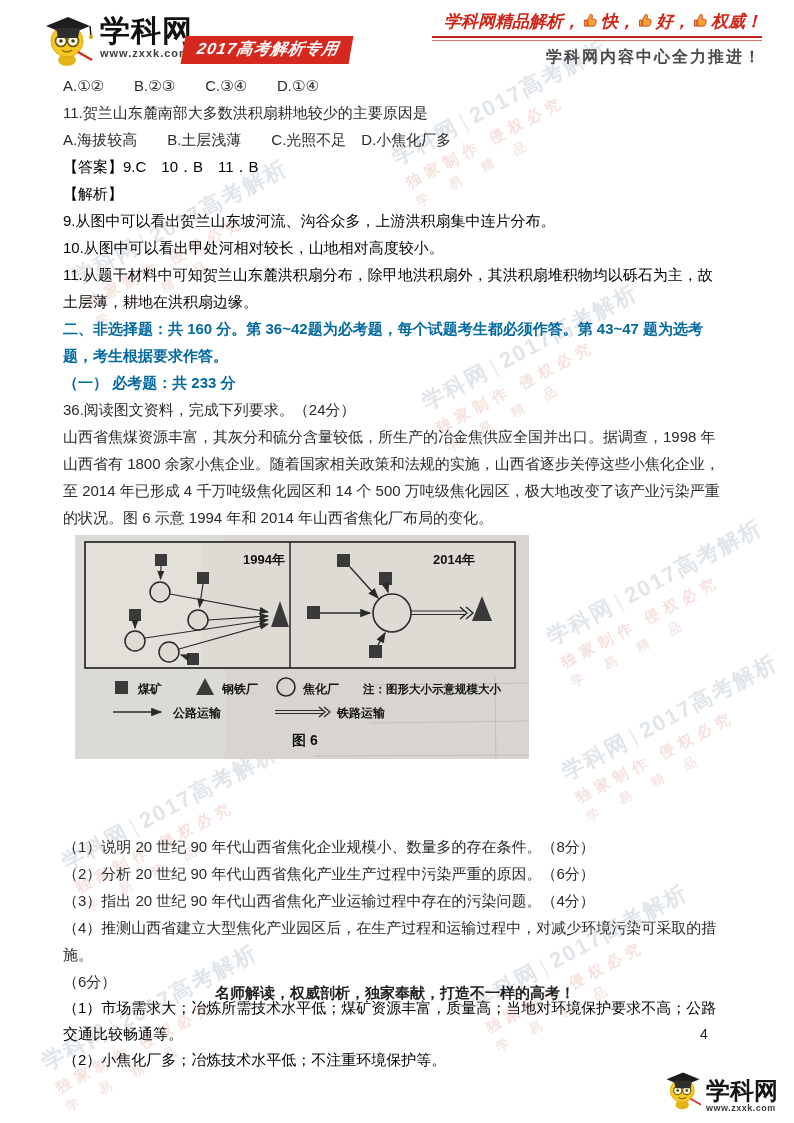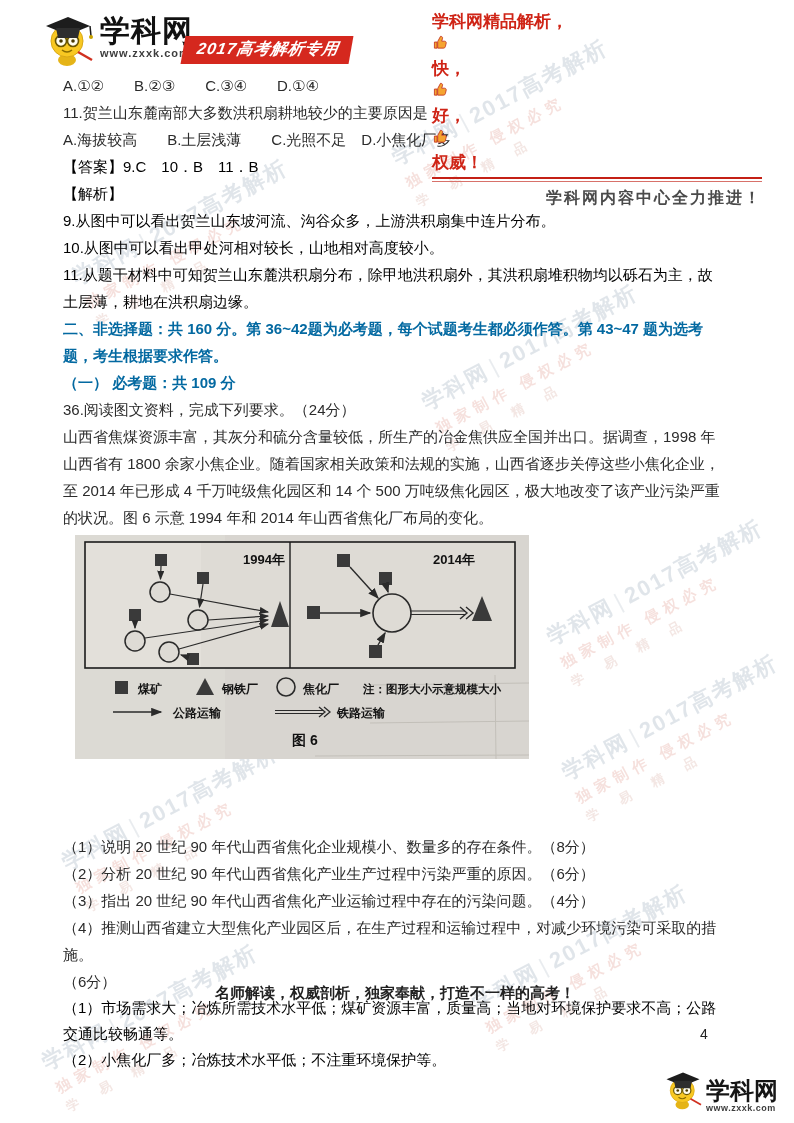--- a/index.html
+++ b/index.html
@@ -14,22 +14,22 @@
   .wm-c{font-size:13px;font-weight:bold;color:#e8cfc9;letter-spacing:10px;margin-top:3px;}
   
   .hdr-logo{position:absolute;left:40px;top:10px;display:flex;align-items:flex-start;z-index:2;}
   .hdr-logo .txtcol{margin-left:4px;margin-top:6px;}
   .brand-big{font-size:30px;font-weight:900;color:#111;letter-spacing:1px;line-height:30px;}
   .brand-url{font-size:11px;font-weight:bold;color:#3d3d3d;letter-spacing:1px;margin-top:1px;}
   .badge{position:absolute;left:183px;top:36px;background:#d5281e;color:#fff;
          font-size:16px;font-weight:bold;font-style:italic;padding:3px 12px 4px 14px;
          transform:skewX(-10deg);z-index:2;letter-spacing:1px;}
   .hdr-right{position:absolute;right:32px;top:10px;width:330px;text-align:right;z-index:2;}
-  .slogan{color:#cf2416;font-weight:bold;font-size:17px;
-          display:flex;align-items:flex-start;justify-content:flex-end;gap:2px;white-space:nowrap;flex-direction:column;}
+  .slogan{color:#cf2416;font-weight:bold;font-style:italic;font-size:17px;
+          display:flex;align-items:flex-end;justify-content:flex-end;gap:2px;white-space:nowrap;}
   .slogan-rule{border-top:2px solid #c42015;border-bottom:1px solid #d8716a;height:2px;margin-top:3px;}
   .hdr-sub{font-size:16px;font-weight:bold;color:#4a4a4a;letter-spacing:2px;margin-top:6px;}
   
   .content{position:absolute;left:63px;top:72px;width:664px;font-size:15px;
            line-height:27px;color:#2b2b2b;z-index:1;}
   .content p{margin:0;white-space:pre-wrap;}
   .red{color:#000000;}
   .bold{font-weight:bold;color:#0369a1;}
   
   .figure-wrap{margin:4px 0 6px 12px;width:454px;height:292px;position:relative;}
@@ -139,21 +139,21 @@
   <div class="content">
     <p>A.①②　　B.②③　　C.③④　　D.①④</p>
     <p>11.贺兰山东麓南部大多数洪积扇耕地较少的主要原因是</p>
     <p>A.海拔较高　　B.土层浅薄　　C.光照不足　D.小焦化厂多</p>
     <p class="red">【答案】9.C　10．B　11．B</p>
     <p class="red">【解析】</p>
     <p class="red">9.从图中可以看出贺兰山东坡河流、沟谷众多，上游洪积扇集中连片分布。</p>
     <p class="red">10.从图中可以看出甲处河相对较长，山地相对高度较小。</p>
     <p class="red">11.从题干材料中可知贺兰山东麓洪积扇分布，除甲地洪积扇外，其洪积扇堆积物均以砾石为主，故土层薄，耕地在洪积扇边缘。</p>
     <p class="bold">二、非选择题：共 160 分。第 36~42题为必考题，每个试题考生都必须作答。第 43~47 题为选考题，考生根据要求作答。</p>
-    <p class="bold">（一） 必考题：共 109 分</p>
+    <p class="bold">（一） 必考题：共 233 分</p>
     <p>36.阅读图文资料，完成下列要求。（24分）</p>
     <p>山西省焦煤资源丰富，其灰分和硫分含量较低，所生产的冶金焦供应全国并出口。据调查，1998 年山西省有 1800 余家小焦企业。随着国家相关政策和法规的实施，山西省逐步关停这些小焦化企业，至 2014 年已形成 4 千万吨级焦化园区和 14 个 500 万吨级焦化园区，极大地改变了该产业污染严重的状况。图 6 示意 1994 年和 2014 年山西省焦化厂布局的变化。</p>
 
     <div class="figure-wrap">
       <svg width="454" height="224" viewBox="0 0 454 224">
         <defs>
           <marker id="ah" markerWidth="9" markerHeight="8" refX="7" refY="3" orient="auto">
             <path d="M0,0 L8,3 L0,6 z" fill="#2a2a2a"></path>
           </marker>
         </defs>

